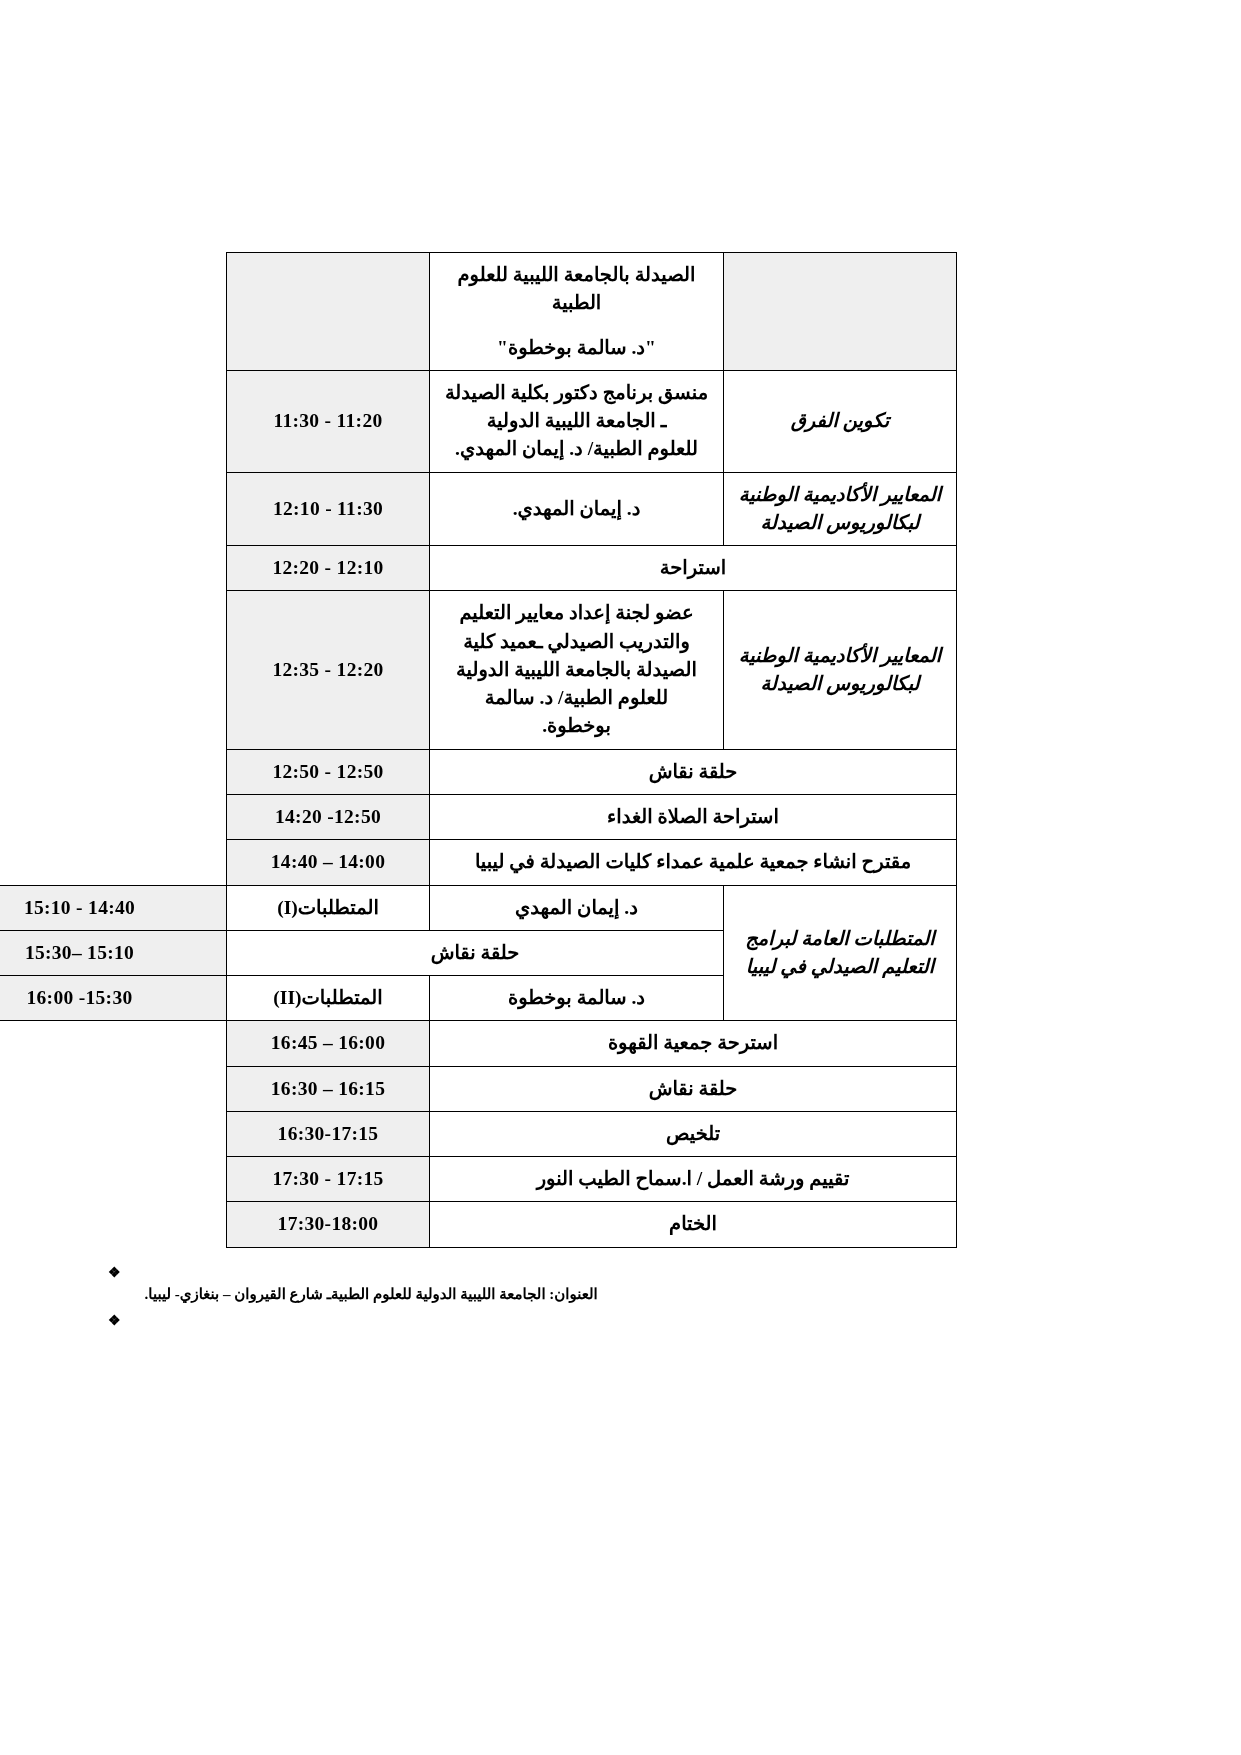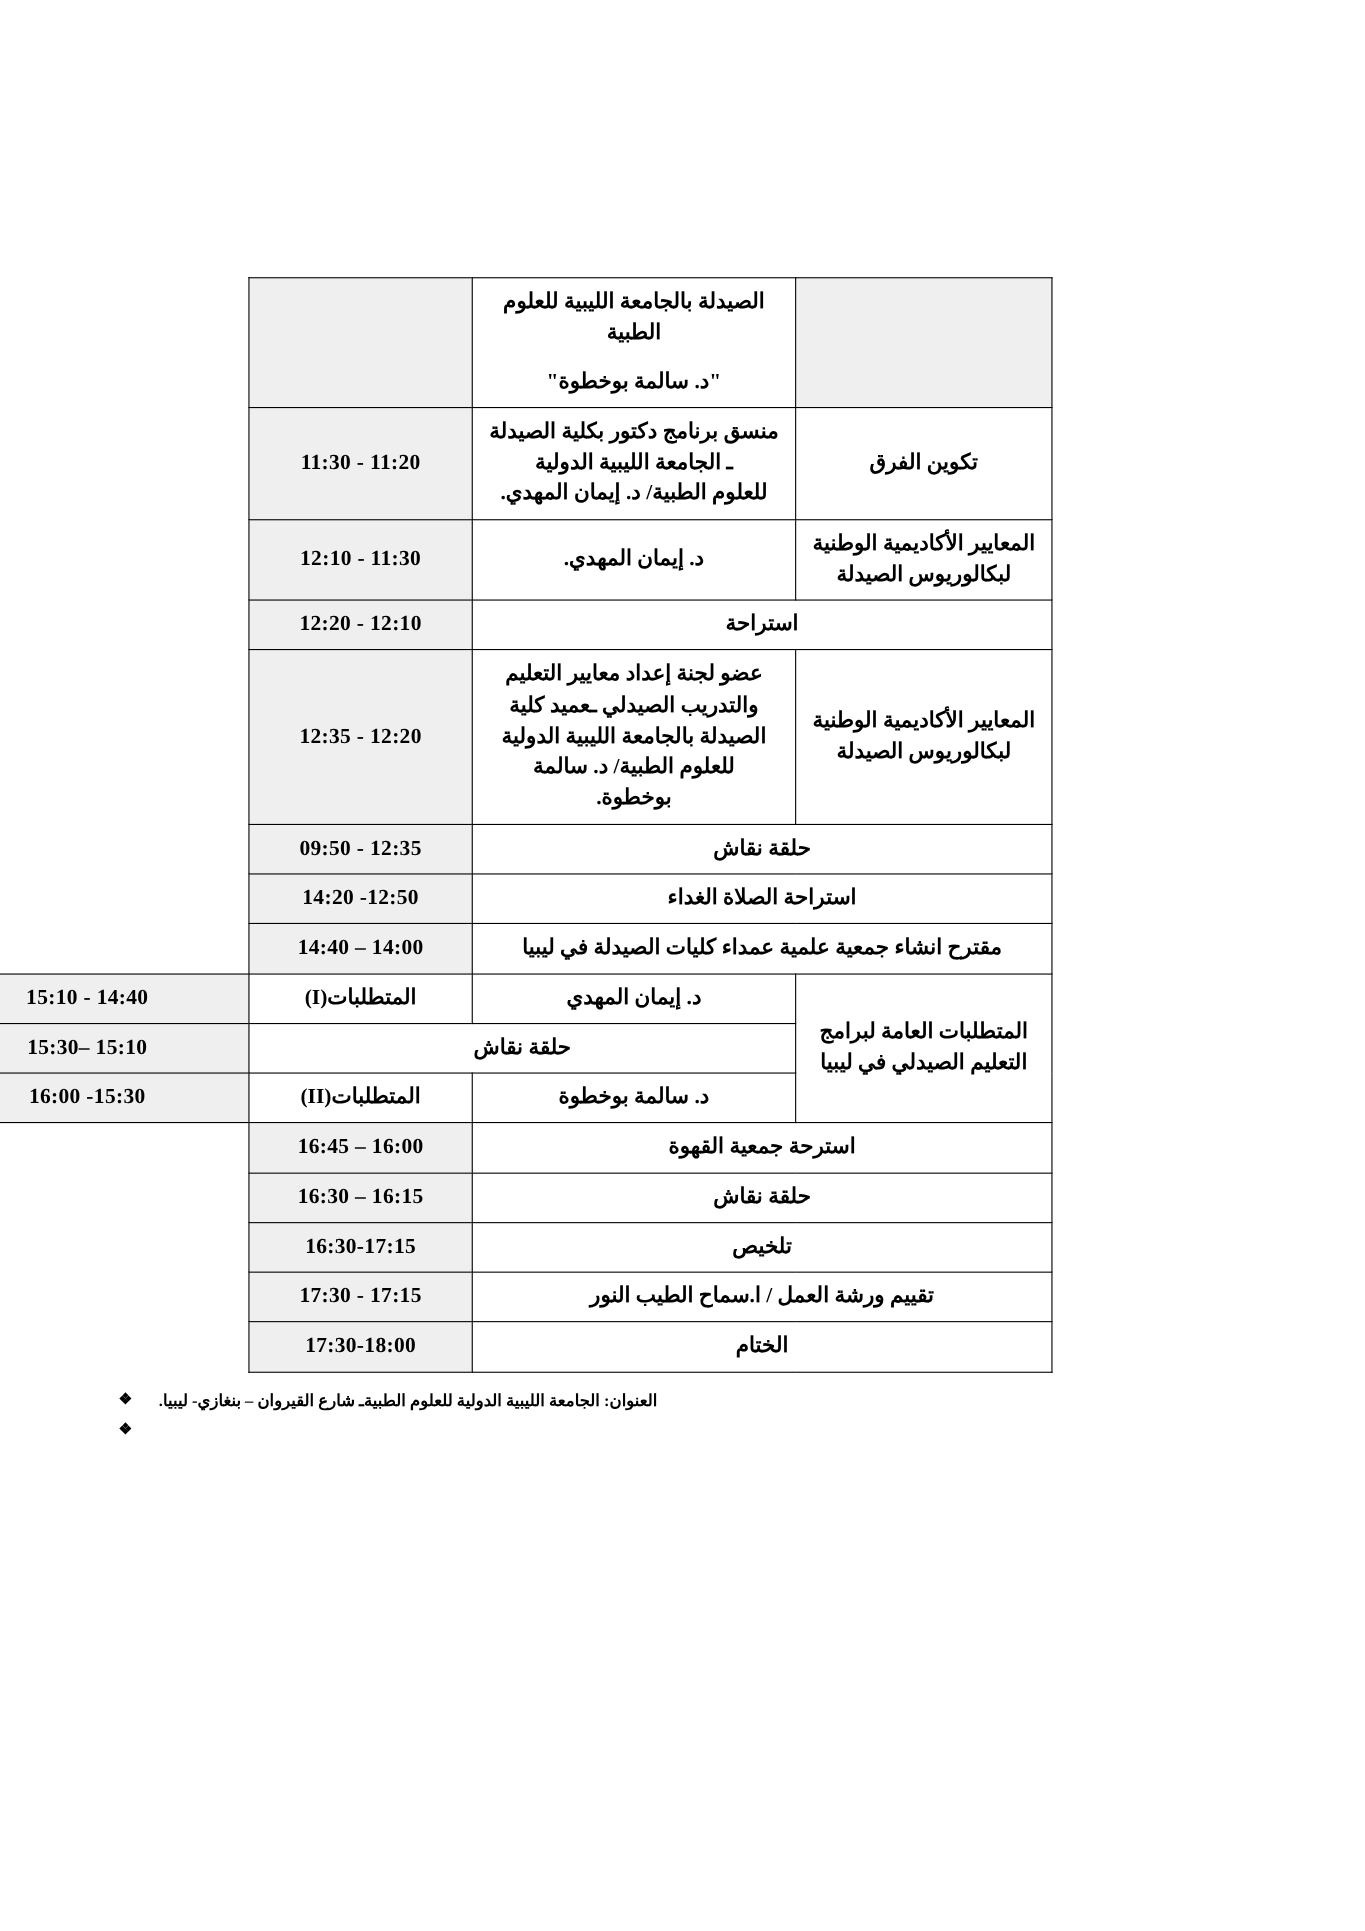--- a/index.html
+++ b/index.html
@@ -34,20 +34,21 @@
     vertical-align: middle;
     padding: 8px 10px;
     font-size: 19.5px;
     line-height: 1.45;
     text-align: center;
   }
   td.topic {
     width: 212px;
     font-weight: bold;
     font-size: 20px;
+    font-style: italic;
   }
   td.time {
     width: 182px;
     background: #efefef;
     font-weight: bold;
     font-size: 20px;
     letter-spacing: 0.3px;
     margin-top: 12px;
   }
   td.detail {
@@ -85,20 +86,21 @@
   .bullet {
     color: #000000;
     font-size: 14px;
     line-height: 1.6;
     flex: 0 0 auto;
     padding-top: 2px;
   }
   .note-text {
     flex: 0 1 auto;
     text-align: right;
+    margin-top: 20px;
   }
   .note-row-1 .note-text { padding-left: 14px; }
 </style>
 </head>
 <body>
 
 <div class="page">
 
   <table class="schedule">
     <tbody>
@@ -137,21 +139,21 @@
         <td class="detail">
           <span class="two-line">عضو لجنة إعداد معايير التعليم والتدريب الصيدلي ـعميد كلية</span>
           <span class="two-line">الصيدلة بالجامعة الليبية الدولية للعلوم الطبية/ د. سالمة</span>
           <span class="two-line">بوخطوة.</span>
         </td>
         <td class="time">12:20 - 12:35</td>
       </tr>
 
       <tr>
         <td class="detail-plain" colspan="2">حلقة نقاش</td>
-        <td class="time">12:35 - 09:50</td>
+        <td class="time">12:50 - 12:50</td>
       </tr>
 
       <tr>
         <td class="detail-plain" colspan="2">استراحة الصلاة  الغداء</td>
         <td class="time">12:50- 14:20</td>
       </tr>
 
       <tr>
         <td class="detail-plain" colspan="2">مقترح انشاء جمعية علمية عمداء كليات الصيدلة في ليبيا</td>
         <td class="time">14:00 – 14:40</td>

